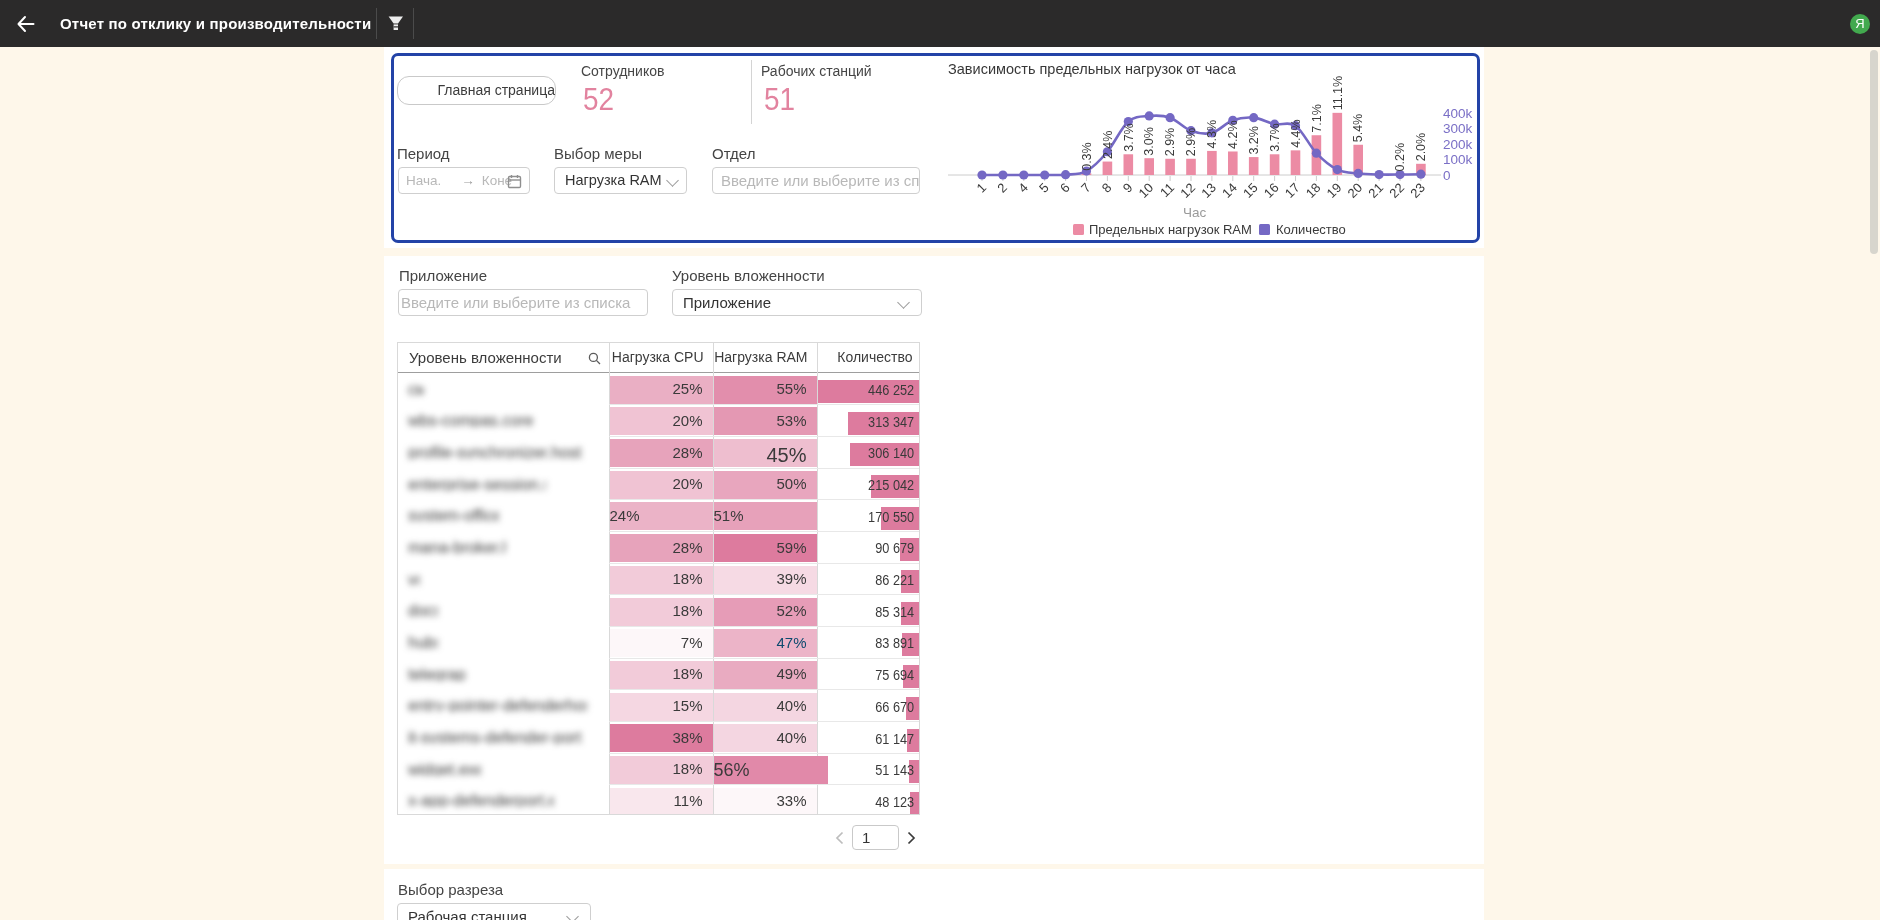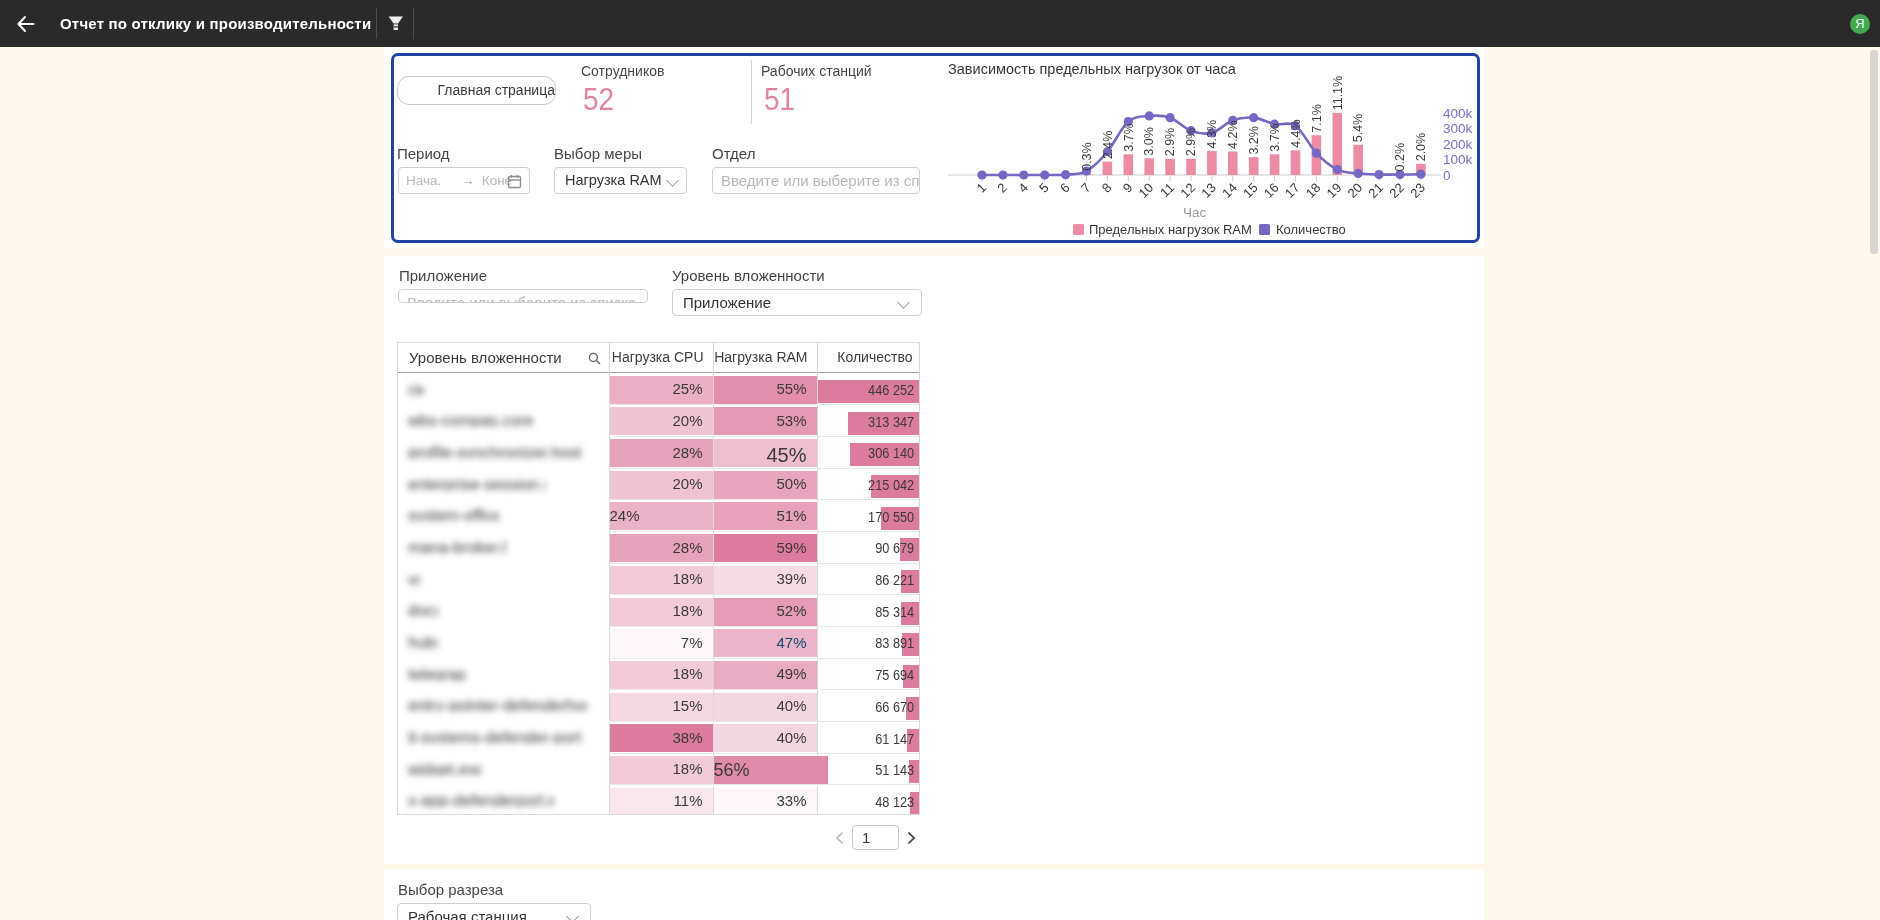--- a/index.html
+++ b/index.html
@@ -152,21 +152,21 @@
     <text x="503" y="78.0" font-size="13.5" fill="#7a6fc6">300k</text>
     <text x="503" y="62.5" font-size="13.5" fill="#7a6fc6">400k</text>
     <text x="243.0" y="162" font-size="13.5" fill="#9a9a9a">Час</text>
     <rect x="133.0" y="169" width="11" height="11" fill="#ec8ba4" rx="1.5"></rect>
     <text x="149.0" y="179" font-size="13" fill="#3a3a3a">Предельных нагрузок RAM</text>
     <rect x="319.0" y="169" width="11" height="11" fill="#7468c4" rx="1.5"></rect>
     <text x="336.0" y="179" font-size="13" fill="#3a3a3a">Количество</text>
   </svg>
 <div class="abs" style="left:384px;top:256px;width:1100px;height:608px;background:#fff"></div>
 <div class="abs lbl" style="left:399px;top:267px">Приложение</div>
-<div class="abs inp ph" style="left:398px;top:289px;width:250px;height:14px;line-height:25px;padding:0 8px">Введите или выберите из списка</div>
+<div class="abs inp ph" style="left:398px;top:289px;width:250px;height:27px;line-height:25px;padding:0 2px">Введите или выберите из списка</div>
 <div class="abs lbl" style="left:672px;top:267px">Уровень вложенности</div>
 <div class="abs inp" style="left:672px;top:289px;width:250px;height:27px;line-height:25px;padding:0 10px;color:#333;font-size:15px">Приложение<span class="chev" style="position:absolute;right:13px;top:8px"></span></div>
 <div class="abs" style="left:397px;top:342px;width:523px;height:473px;border:1px solid #d9d9d9;background:#fff;overflow:hidden">
 <div class="abs" style="left:0;top:0;width:523px;height:29.5px;border-bottom:1px solid #9e9e9e">
 <div class="abs" style="left:11px;top:6px;font-size:15px;color:#3c3c3c">Уровень вложенности</div>
 <svg class="abs" style="left:190px;top:9px" width="13" height="13" viewBox="0 0 13 13">
         <circle cx="5.4" cy="5.4" r="4" fill="none" stroke="#5c5c5c" stroke-width="1.3"></circle>
         <path d="M8.4 8.4 L12 12" stroke="#5c5c5c" stroke-width="1.3"></path>
       </svg>
 <div class="abs" style="left:210.5px;top:6px;width:104px;text-align:right;padding-right:9px;font-size:14px;color:#3c3c3c;white-space:nowrap">Нагрузка CPU</div>
@@ -195,21 +195,21 @@
 <div class="abs" style="left:418.5px;top:101.4px;width:104px;text-align:right;padding-right:8px;font-size:15px;color:#3a3a3a;transform:scaleX(.85);transform-origin:100% 50%">306 140</div>
 <div class="abs" style="left:210.5px;top:124.5px;width:312.5px;height:1px;background:#e8e8e8"></div>
 <div class="abs" style="left:10px;top:132.5px;width:138px;height:15px;font-size:16px;color:#3a3a3a;filter:blur(3px);overflow:hidden;white-space:nowrap">enterprise-session.s</div>
 <div class="abs" style="left:211.5px;top:127.7px;width:103px;height:28.1px;background:#f0c3d3;text-align:right;padding:4.5px 10px 0 0;font-size:15px;color:#3a3a3a">20%</div>
 <div class="abs" style="left:315.5px;top:127.7px;width:103px;height:28.1px;background:#e8a6be;text-align:right;padding:4.5px 10px 0 0;font-size:15px;color:#3a3a3a">50%</div>
 <div class="abs" style="left:473.1px;top:132.0px;width:49.9px;height:23px;background:#dd7b9e"></div>
 <div class="abs" style="left:418.5px;top:133.0px;width:104px;text-align:right;padding-right:8px;font-size:15px;color:#3a3a3a;transform:scaleX(.85);transform-origin:100% 50%">215 042</div>
 <div class="abs" style="left:210.5px;top:156.2px;width:312.5px;height:1px;background:#e8e8e8"></div>
 <div class="abs" style="left:10px;top:164.2px;width:91px;height:15px;font-size:16px;color:#3a3a3a;filter:blur(3px);overflow:hidden;white-space:nowrap">system-office.ua</div>
 <div class="abs" style="left:211.5px;top:159.4px;width:103px;height:28.1px;background:#ebb3c7;text-align:left;padding:4.5px 10px 0 0;font-size:15px;color:#3a3a3a">24%</div>
-<div class="abs" style="left:315.5px;top:159.4px;width:103px;height:28.1px;background:#e7a1ba;text-align:right;padding:4.5px 10px 0 0;font-size:15px;color:#3a3a3a">51%</div>
+<div class="abs" style="left:315.5px;top:159.4px;width:103px;height:28.1px;background:#e7a1ba;text-align:left;padding:4.5px 10px 0 0;font-size:15px;color:#3a3a3a">51%</div>
 <div class="abs" style="left:483.4px;top:163.7px;width:39.6px;height:23px;background:#dd7b9e"></div>
 <div class="abs" style="left:418.5px;top:164.7px;width:104px;text-align:right;padding-right:8px;font-size:15px;color:#3a3a3a;transform:scaleX(.85);transform-origin:100% 50%">170 550</div>
 <div class="abs" style="left:210.5px;top:187.9px;width:312.5px;height:1px;background:#e8e8e8"></div>
 <div class="abs" style="left:10px;top:195.9px;width:98px;height:15px;font-size:16px;color:#3a3a3a;filter:blur(3px);overflow:hidden;white-space:nowrap">mana-broker.help</div>
 <div class="abs" style="left:211.5px;top:191.1px;width:103px;height:28.1px;background:#e7a3bb;text-align:right;padding:4.5px 10px 0 0;font-size:15px;color:#3a3a3a">28%</div>
 <div class="abs" style="left:315.5px;top:191.1px;width:103px;height:28.1px;background:#dd7b9e;text-align:right;padding:4.5px 10px 0 0;font-size:15px;color:#3a3a3a">59%</div>
 <div class="abs" style="left:502.0px;top:195.4px;width:21.0px;height:23px;background:#dd7b9e"></div>
 <div class="abs" style="left:418.5px;top:196.4px;width:104px;text-align:right;padding-right:8px;font-size:15px;color:#3a3a3a;transform:scaleX(.85);transform-origin:100% 50%">90 679</div>
 <div class="abs" style="left:210.5px;top:219.6px;width:312.5px;height:1px;background:#e8e8e8"></div>
 <div class="abs" style="left:10px;top:227.6px;width:12px;height:15px;font-size:16px;color:#3a3a3a;filter:blur(3px);overflow:hidden;white-space:nowrap">vc</div>

